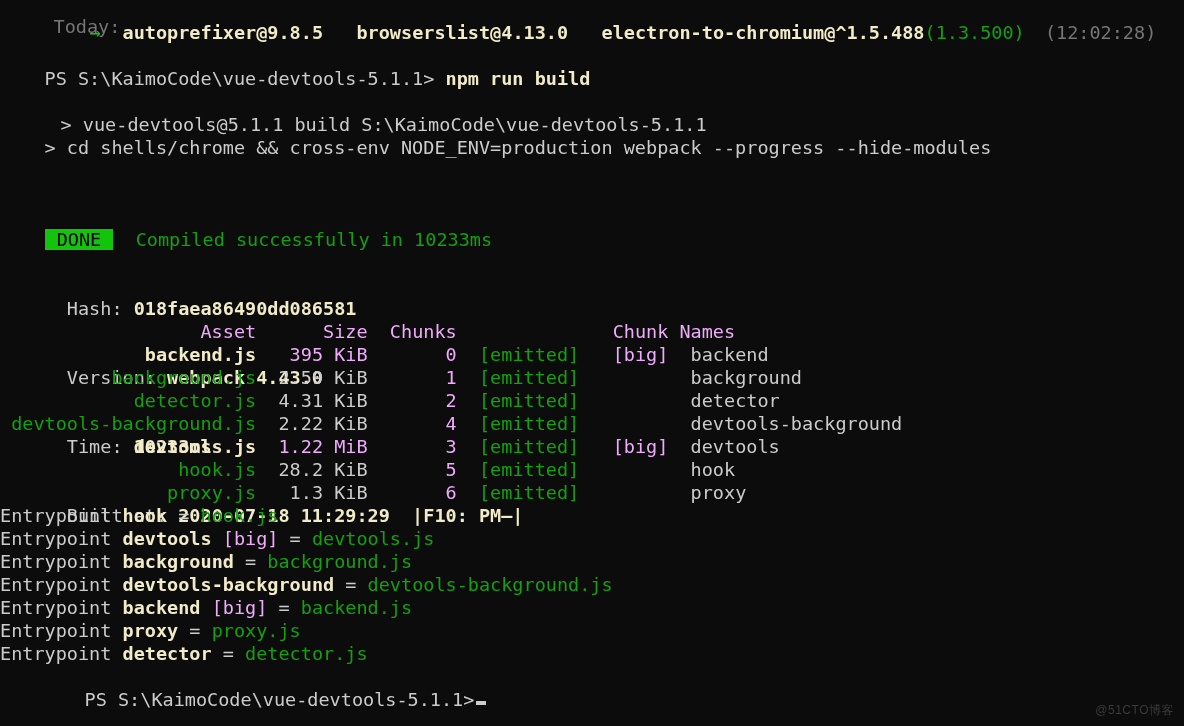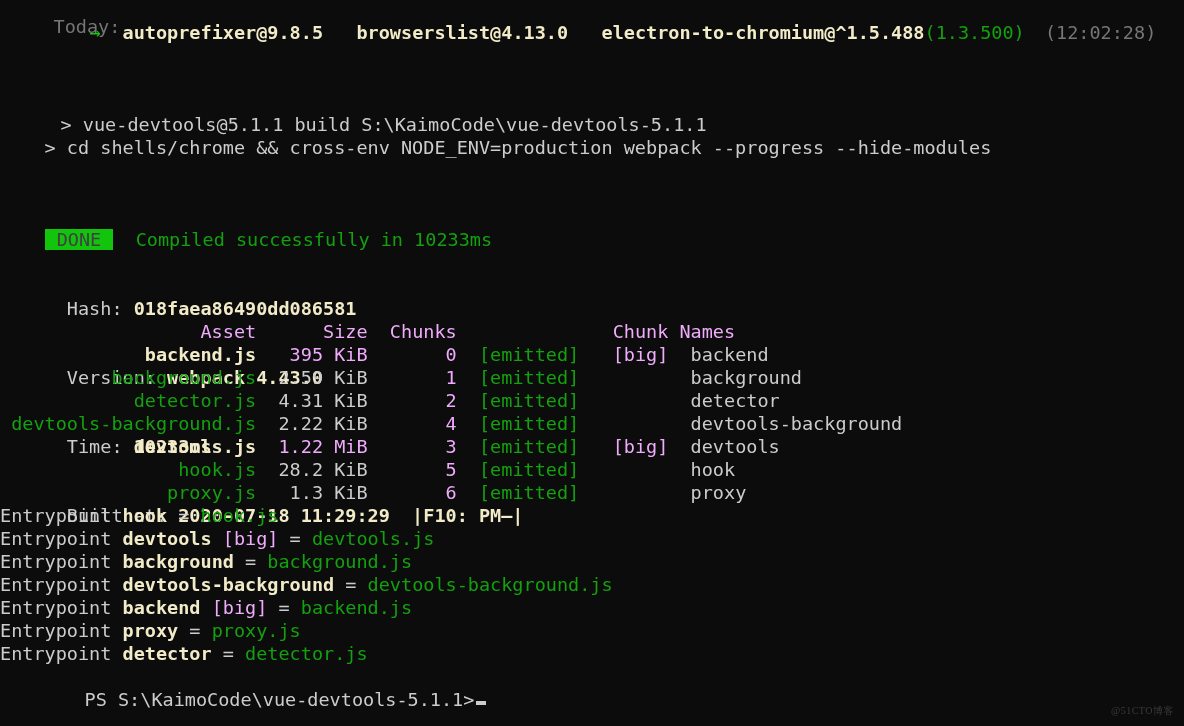--- a/index.html
+++ b/index.html
@@ -26,41 +26,41 @@
     overflow: visible;
   }
   .w   { color: #ccccce; }   
   .cr  { color: #f2ebc8; font-weight: bold; }   
   .ylw { color: #f0abfc; }   
   .grn { color: #13a10e; }   
   .gry { color: #767676; margin-left: 9px; }   
   .brtgrn { color: #16c60c; }
   .done-badge {
     background: #13c40d;
-    color: #404040;
+    color: #000000;
     padding: 0 1px;
     text-align: right;
   }
   .cursor {
     display: inline-block;
     width: 10px;
     height: 4px;
     background: #cccccc;
     vertical-align: baseline;
     margin-left: 2px;
     position: relative;
     top: -1px;
   }
   #watermark {
     position: absolute;
     right: 10px;
     bottom: 4px;
     color: #3a3a3a;
-    font-family: Liberation Serif, serif;
-    font-size: 10px;
+    font-family: Liberation Sans, sans-serif;
+    font-size: 12px;
     letter-spacing: 0.5px;
     white-space: pre;
   }
 </style>
 </head>
 <body>
 
 <div id="terminal">
 
   
@@ -69,20 +69,23 @@
   </div>
 
   
   <div class="line" style="position:absolute; top:-2px; left:0;">
     <span class="w">    </span><span class="brtgrn">→</span><span class="w">  </span><span class="cr">autoprefixer@9.8.5</span><span class="w">   </span><span class="cr">browserslist@4.13.0</span><span class="w">   </span><span class="cr">electron-to-chromium@^1.5.488</span><span class="grn">(1.3.500)</span><span class="w"> </span><span class="gry">(12:02:28)</span>
   </div>
 
   
 
   
+  <div class="line" style="position:absolute; top:44px; left:0;">
+    <span class="w">PS </span><span class="w">S:\KaimoCode\vue-devtools-5.1.1&gt;</span><span class="cr"> npm run build</span>
+  </div>
 
   
 
   
   <div class="line" style="position:absolute; top:90px; left:16px;">
     <span class="w">&gt; vue-devtools@5.1.1 build S:\KaimoCode\vue-devtools-5.1.1</span>
   </div>
 
   
   <div class="line" style="position:absolute; top:113px; left:0;">

